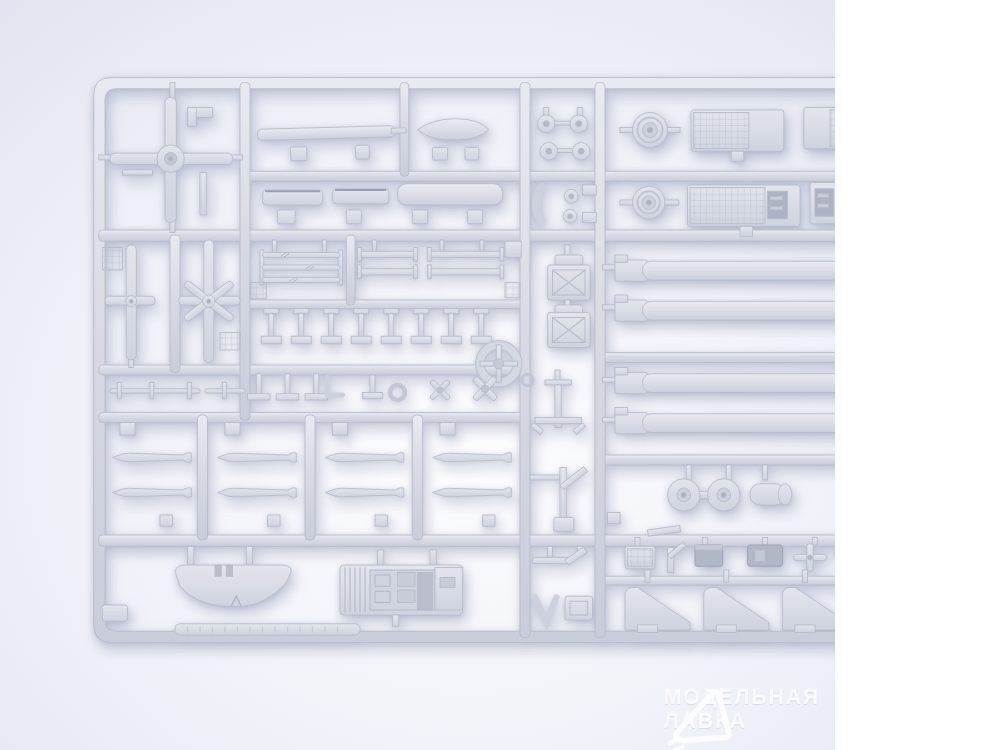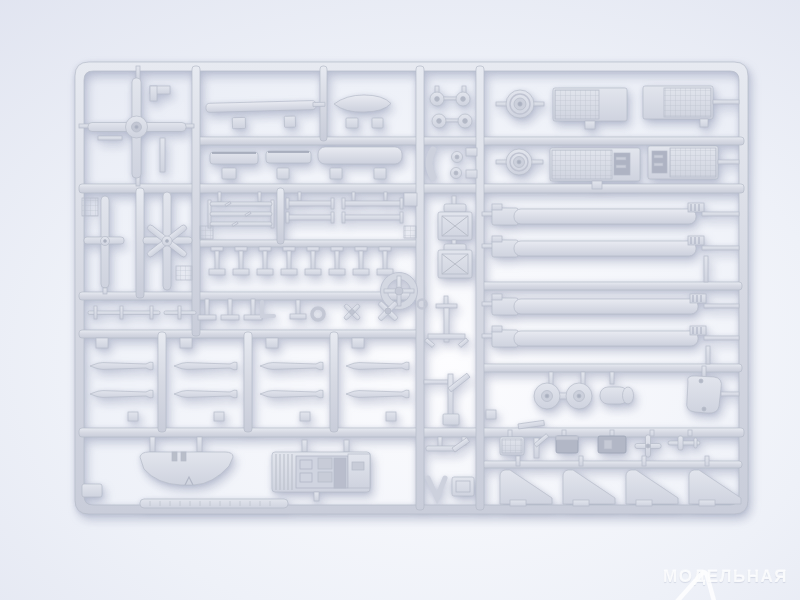--- a/index.html
+++ b/index.html
@@ -3,21 +3,21 @@
 <meta charset="utf-8">
 <style>
   :root{
     --bg-center:#fdfdff; --bg-mid:#eef1f8; --bg-edge:#d6daea;
     --plastic:#d5d8e2; --plastic-light:#e7eaf1; --plastic-dark:#c6cad7;
     --plastic-edge:#b6bbc9; --dark-part:#b2b7c6;
     --watermark:rgba(255,255,255,0.85);
   }
   html,body{margin:0;padding:0;}
   .photo{
-    position:relative; width:800px; height:600px; overflow:hidden;
+    position:relative; width:668px; height:600px; overflow:hidden;
     background: radial-gradient(115% 110% at 56% 60%,
       var(--bg-center) 0%, var(--bg-mid) 42%, var(--bg-edge) 100%);
     font-family:"Liberation Sans", sans-serif;
   }
   .photo svg{position:absolute; inset:0;}
   .sprue-shadow{ filter: drop-shadow(3px 5px 5px rgba(104,114,148,0.30))
                          drop-shadow(0px 1px 2px rgba(104,114,148,0.22)); }
   .watermark{
     position:absolute; right:12px; bottom:14px; display:flex; align-items:center;
     gap:10px; color:var(--watermark); opacity:0.95; pointer-events:none;
@@ -523,16 +523,17 @@
   </g>
 </svg>
 
 <div class="watermark">
   <svg class="wm-logo" width="56" height="58" viewBox="0 0 56 58">
     <path d="M9,37 L41,8 Q45,5 46,10 L51,40 Q52,45 46,44 L15,43 Q7,42 9,37 Z" fill="none" stroke="rgba(255,255,255,0.85)" stroke-width="4.5" stroke-linejoin="round"></path>
     <path d="M3,44 l7,-3 M5,51 l8,-3" stroke="rgba(255,255,255,0.8)" stroke-width="3.5" stroke-linecap="round" fill="none"></path>
   </svg>
   <div class="wm-text">
     <div>МОДЕЛЬНАЯ</div>
+    <div>ЛАВКА</div>
   </div>
 </div>
 
 </div>
 
 </body></html>

